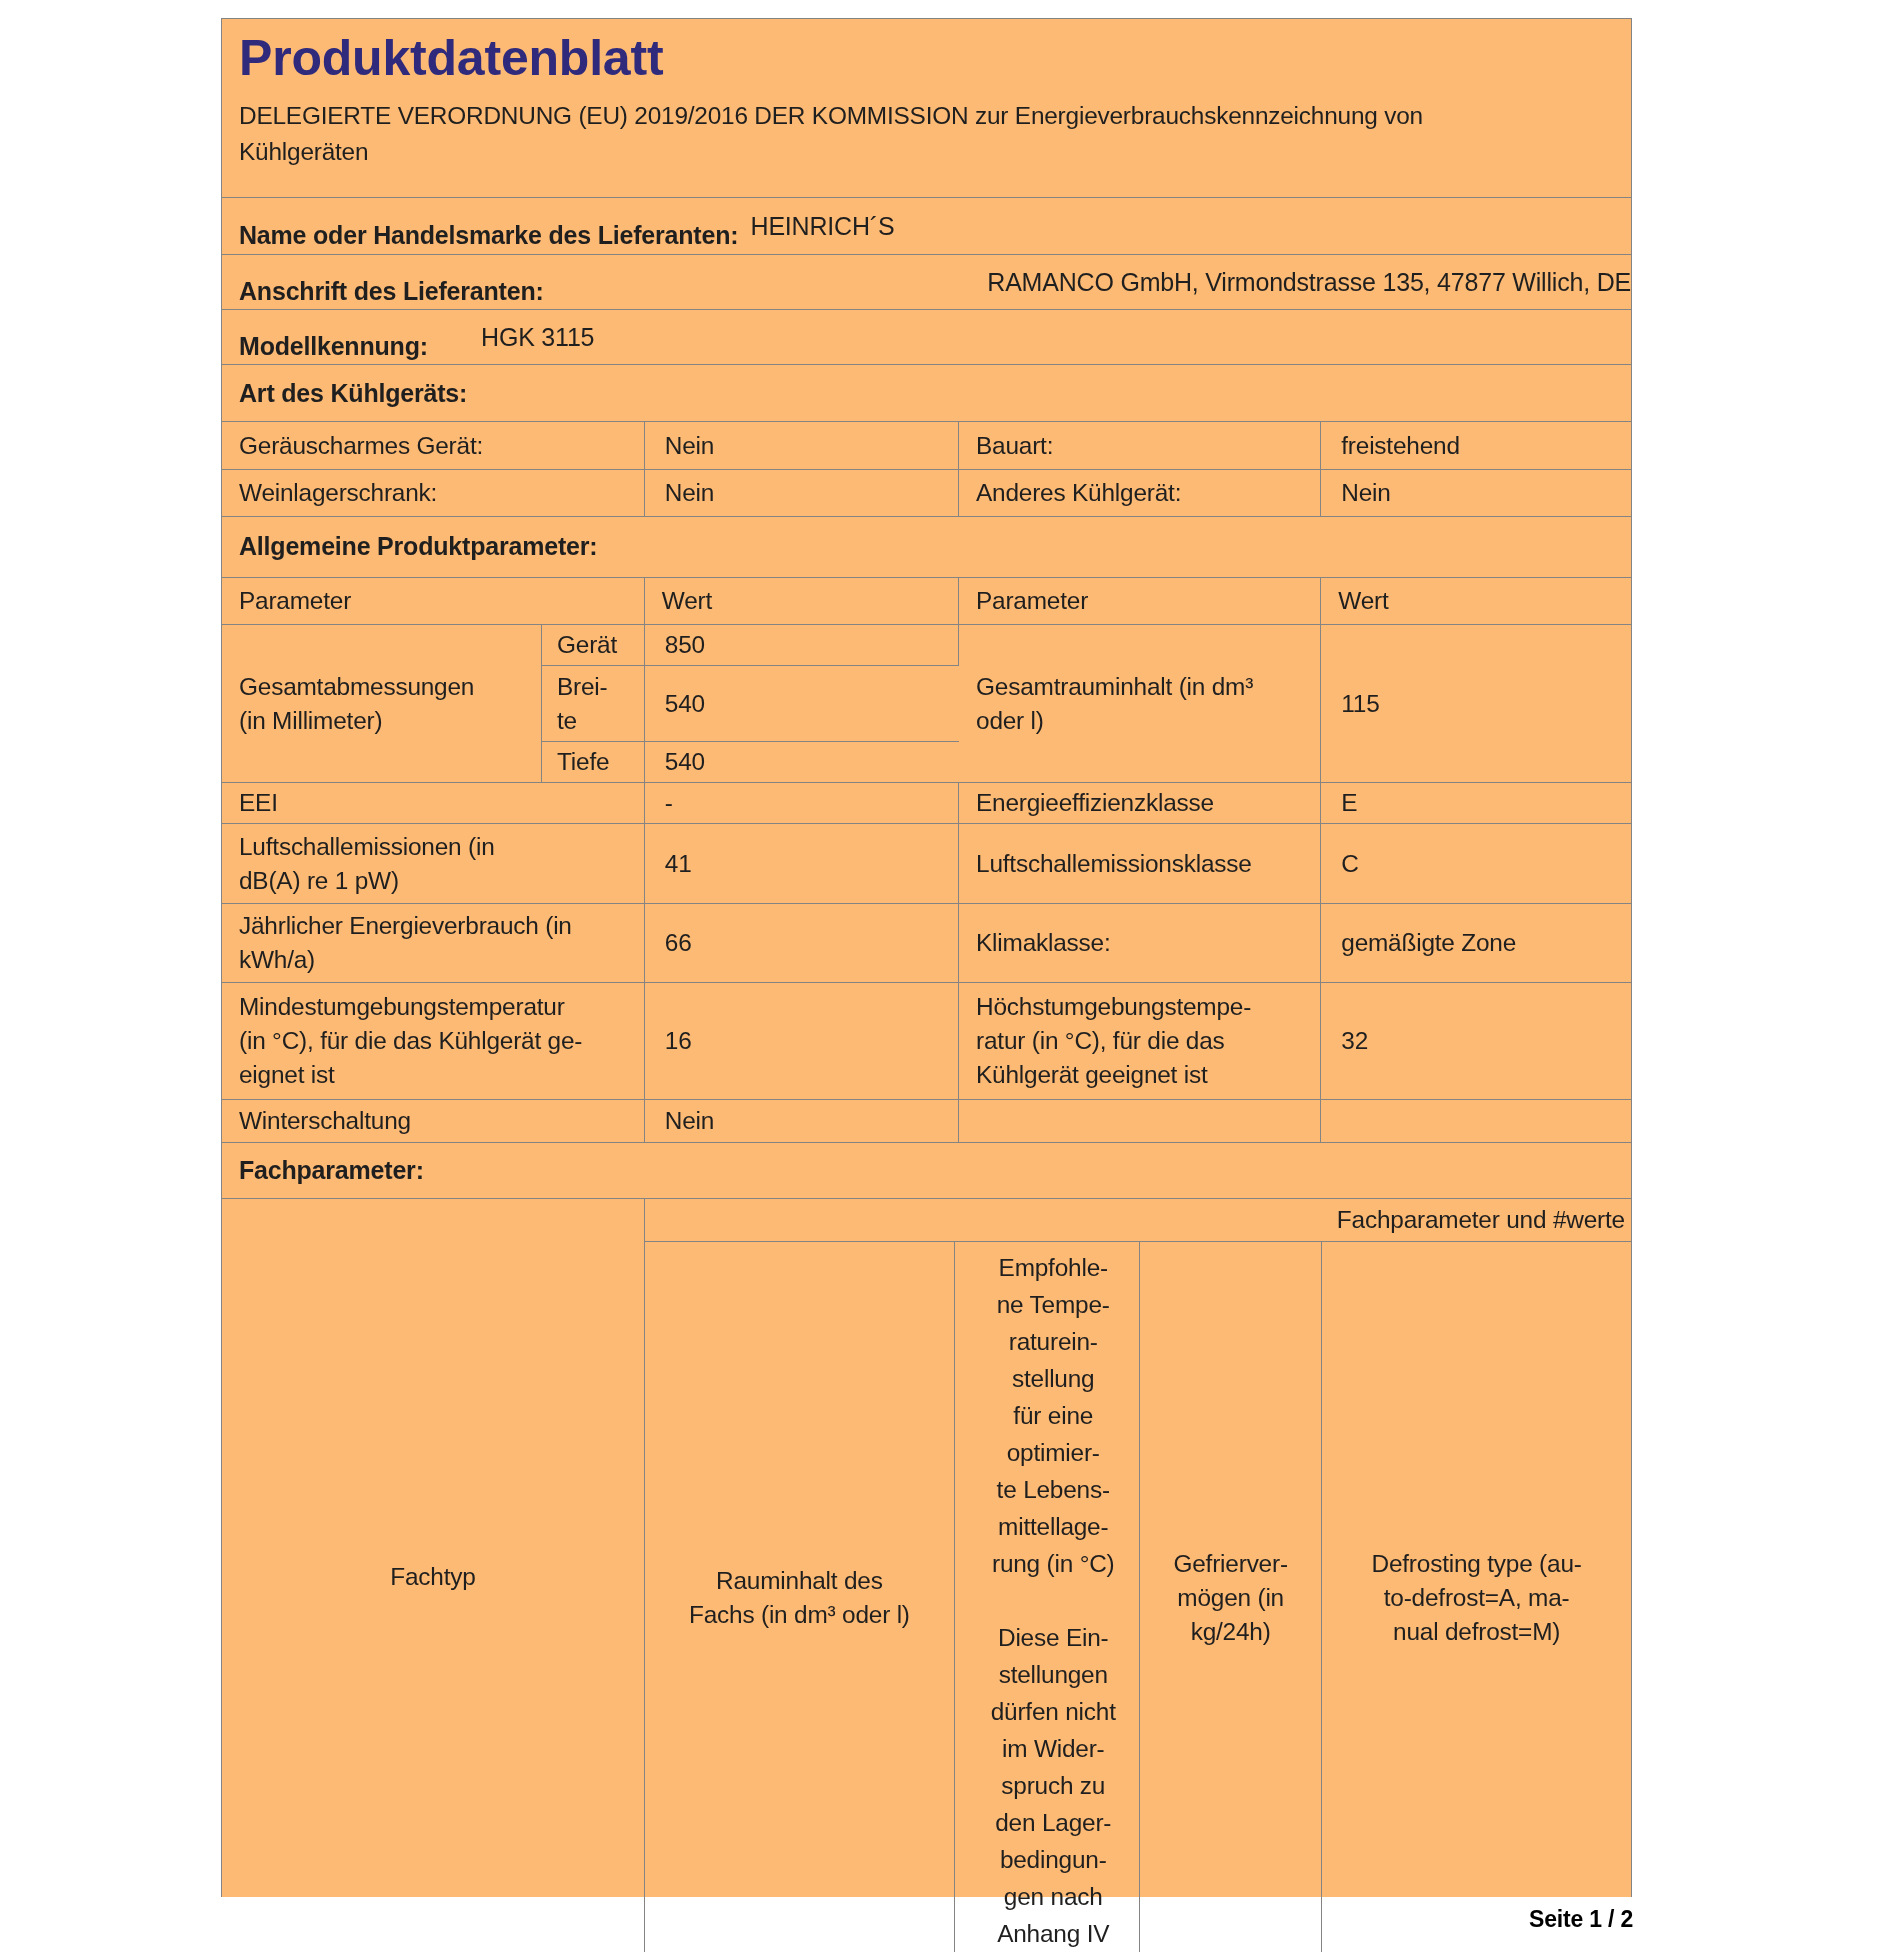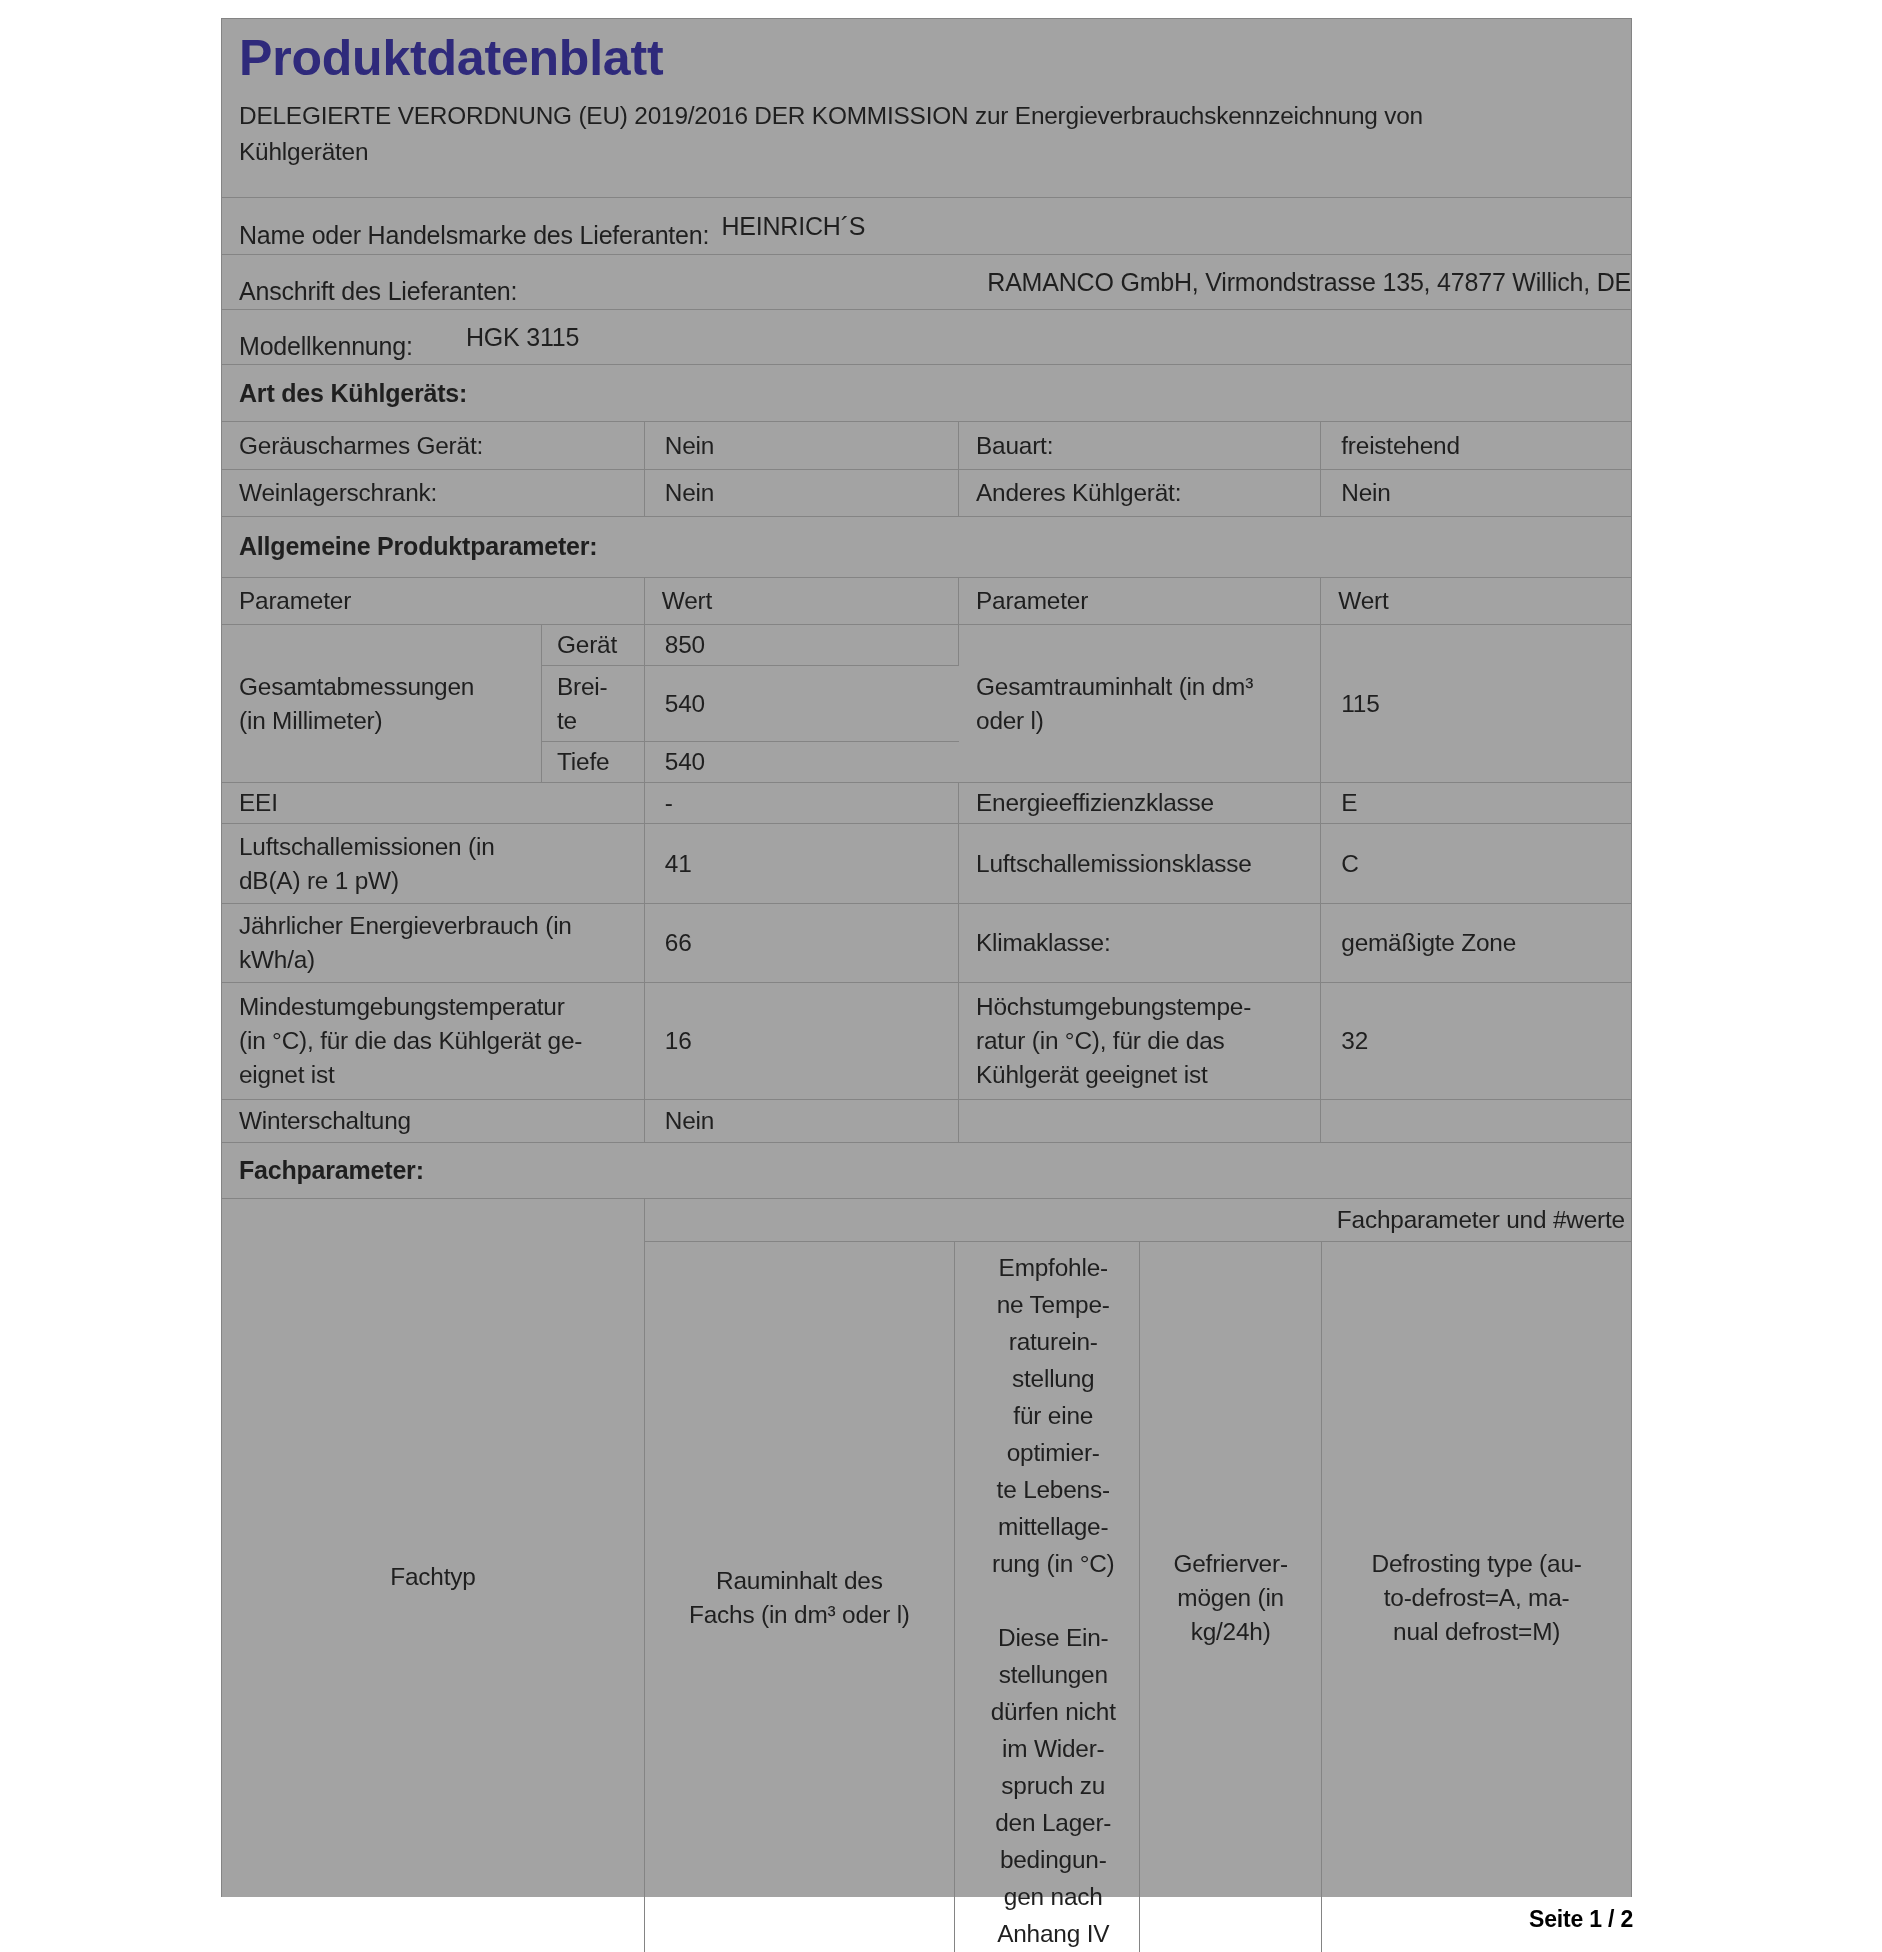--- a/index.html
+++ b/index.html
@@ -13,41 +13,41 @@
     width:1883px;height:1953px;position:relative;
     font-family:"Liberation Sans", sans-serif;
     color:var(--text);
     letter-spacing:-0.2px;
   }
   .doc{
     position:absolute;left:221px;top:18.3px;width:1411px;height:1879px;
     border-top:1.5px solid var(--border);
     border-left:1.5px solid var(--border);
     border-right:1.5px solid var(--border);
-    background:#a3a3a3;
+    background:#fdba74;
   }
   [data-bind]{white-space:pre-line;}
   
   .header-block{
     height:179px;border-bottom:1.5px solid var(--border);
     padding:10.7px 23px 0 17px;
   }
   .header-block h1{
     font-size:50px;font-weight:bold;color:var(--title);line-height:1.12;
   }
   .subtitle{
     margin-top:12.2px;font-size:24.4px;line-height:36px;color:var(--text);
   }
   
   .row{
     display:flex;align-items:center;
     border-bottom:1.5px solid var(--border);
     padding-left:17px;font-size:25px;
   }
-  .row .b{font-weight:normal;margin-right:12.2px;white-space:pre-line;margin-top:19px;}
+  .row .b{font-weight:bold;margin-right:12.2px;white-space:pre-line;margin-top:19px;}
   .r-name{height:57px;}
   .r-addr{height:55px;justify-content:space-between;}
   .r-model{height:55px;gap:41px;}
   .r-art{height:57px;font-weight:bold;}
   .r-allg{height:61px;font-weight:bold;}
   .r-fach{height:56px;font-weight:bold;}
   
   table{border-collapse:collapse;width:100%;table-layout:fixed;}
   td{
     border-right:1.5px solid var(--border);

